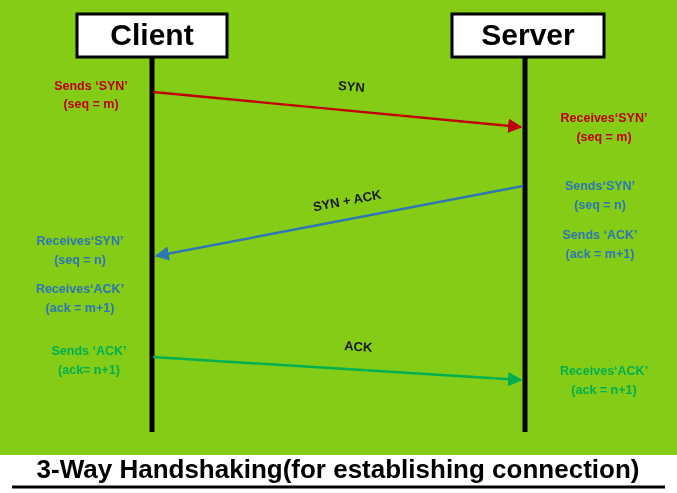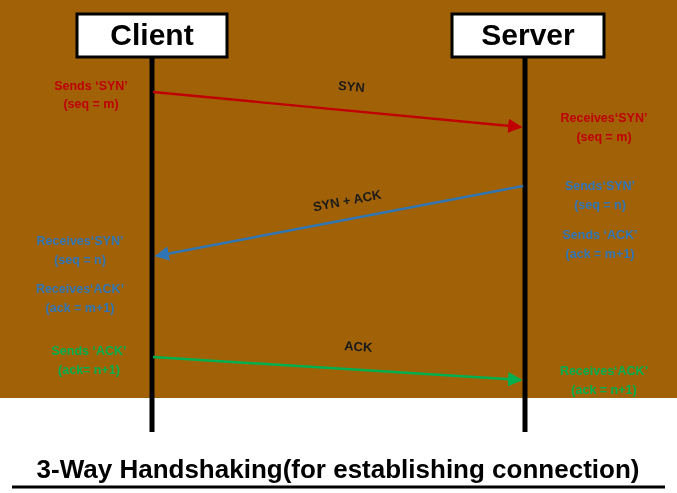--- a/index.html
+++ b/index.html
@@ -9,22 +9,22 @@
   }
   body {
     width: 677px;
     height: 493px;
     font-family: "Liberation Sans", sans-serif;
     overflow: hidden;
   }
   #diagram-root {
     position: relative;
     width: 677px;
-    height: 398px;
-    background: #a16207;
+    height: 455px;
+    background: #84cc16;
   }
   svg#handshake-svg {
     position: absolute;
     top: 0;
     left: 0;
     width: 677px;
     height: 493px;
     display: block;
   }
   .node-box-rect {

